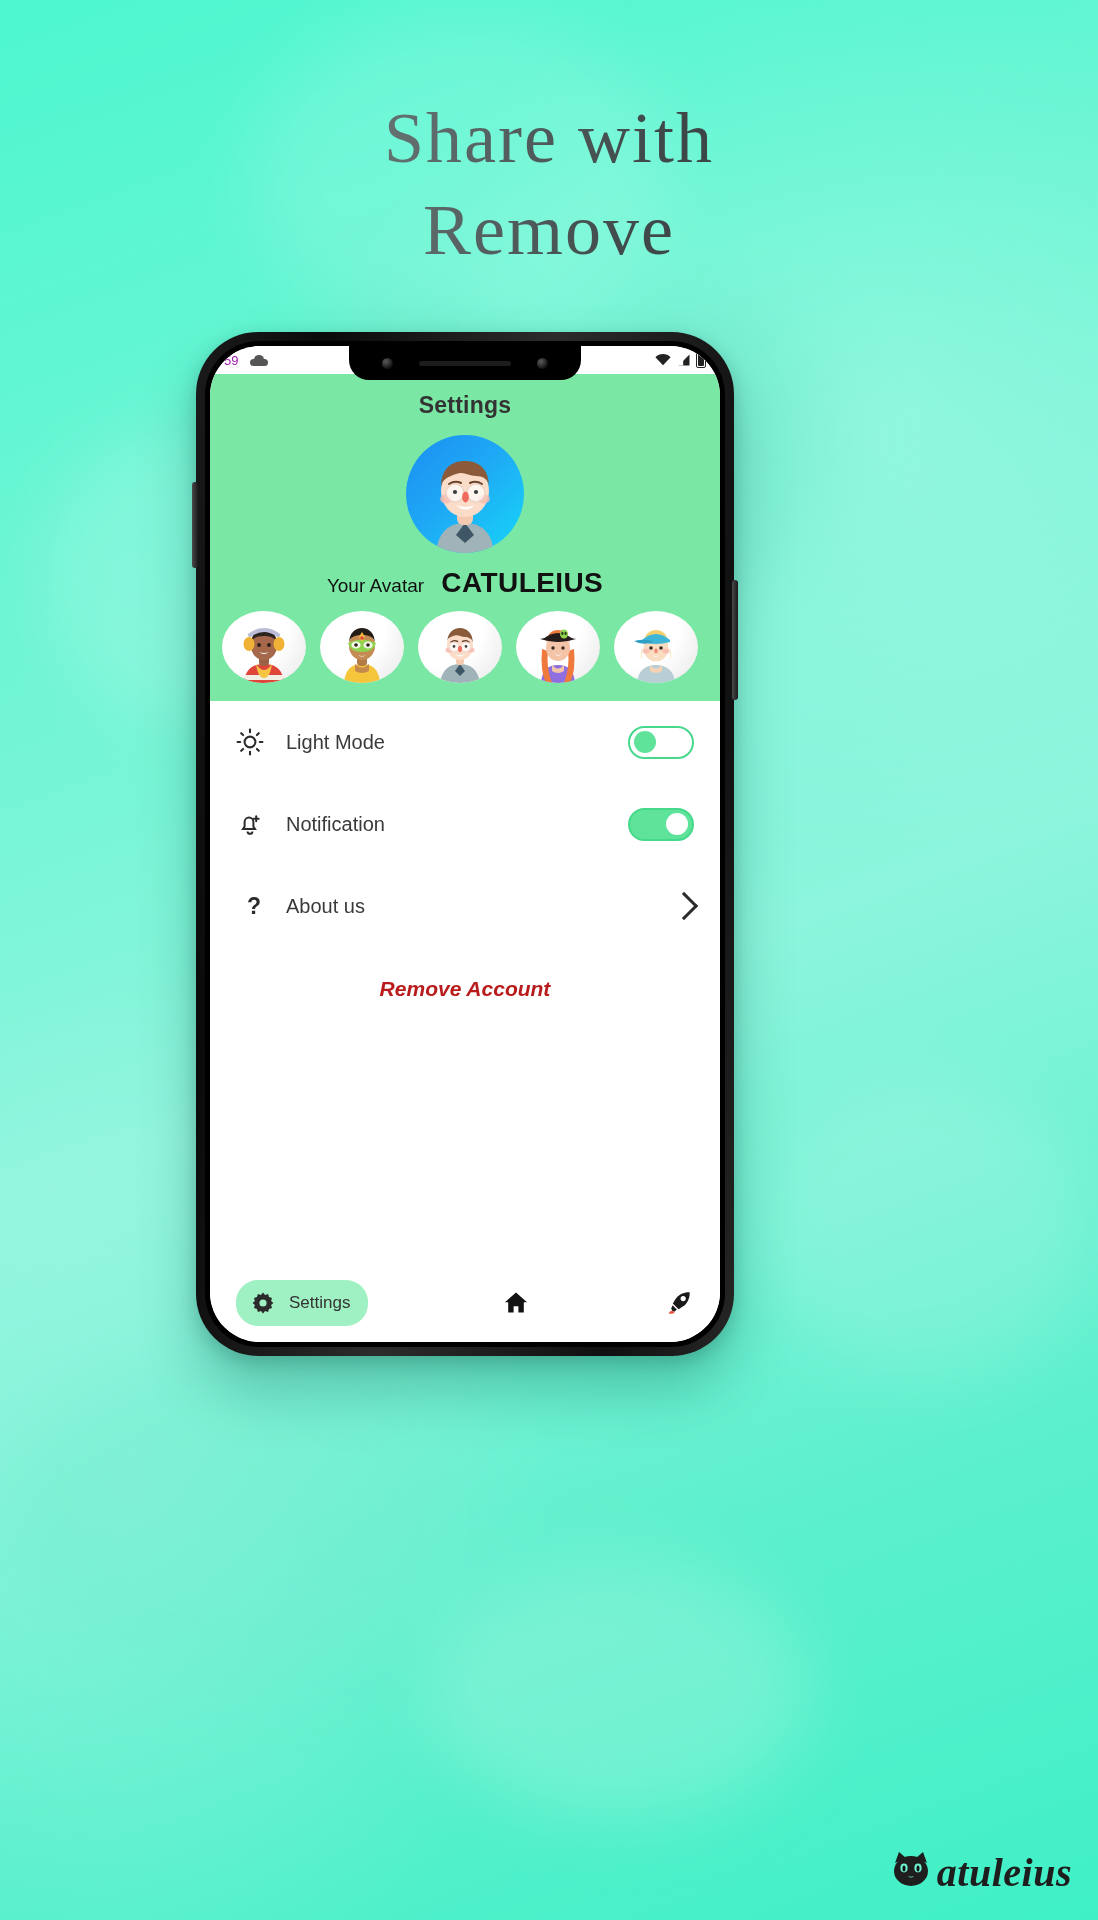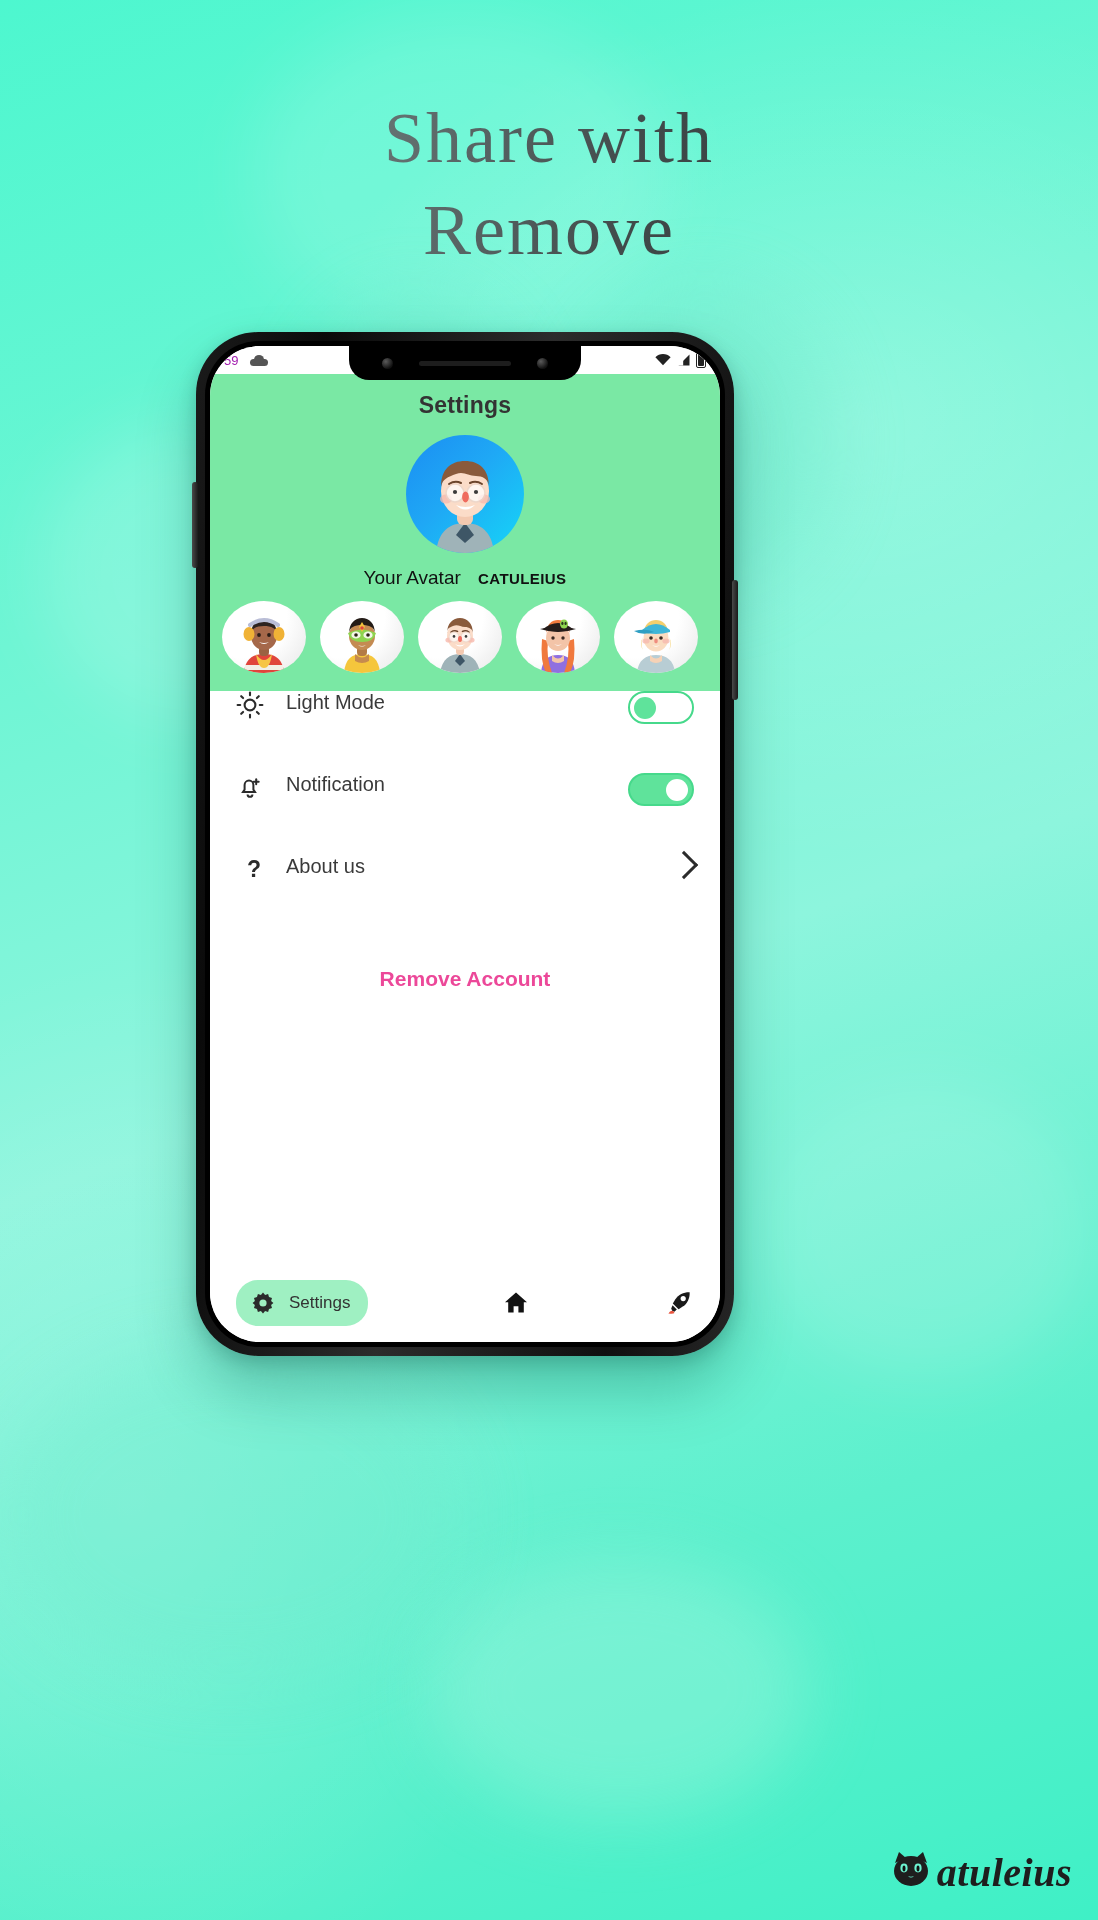--- a/index.html
+++ b/index.html
@@ -117,38 +117,38 @@
   }
   #avatar-big-wrap { display:flex; justify-content:center; margin-top:16px; }
   #avatar-big {
     width:118px; height:118px; border-radius:50%; overflow:hidden;
     background:linear-gradient(135deg,#1b8ef2 0%, #1fa8f5 45%, #16d6f7 100%);
     position:relative;
   }
   #avatar-label {
     text-align:center; margin-top:14px; font-size:19px; color:#111;
   }
-  #avatar-label .name { font-weight:bold; font-size:15px; letter-spacing:0.4px;margin-left:12px; }
+  #avatar-label .name { font-weight:bold; font-size:28px; letter-spacing:0.4px;margin-left:12px; }
 
   #avatar-row {
     display:flex; gap:14px; padding:12px 12px 18px 12px;
     overflow:hidden;
   }
   .av-chip {
     flex:0 0 auto; width:84px; height:72px; border-radius:50%;
     background:radial-gradient(circle at 28% 22%, #ffffff 50%, #e6e6e6 100%);
     display:flex; align-items:flex-end; justify-content:center;
     overflow:hidden; position:relative;
   }
   .av-chip svg { display:block; }
 
   
   #list { background:#fff; }
   .row {
-    display:flex; align-items:flex-start;
+    display:flex; align-items:center;
     height:82px; padding:0 26px;
   }
   .row .ico { width:42px; display:flex; align-items:center; justify-content:flex-start; }
   .row .lbl { font-size:20px; color:#3a3a3a; margin-left:8px; }
   .row .tail { margin-left:auto; display:flex; align-items:center; }
 
   .toggle {
     width:66px; height:33px; border-radius:18px; position:relative;
     border:2px solid #46d98b; background:#fff;
   }
@@ -156,22 +156,23 @@
     position:absolute; top:3.5px; left:4px; width:22px; height:22px;
     border-radius:50%; background:#5fe39b;
   }
   .toggle.on { background:#5fe39b; border-color:#46d98b; }
   .toggle.on .knob { left:auto; right:4px; background:#fff; }
 
   .chev { width:20px; height:20px; border-right:3.4px solid #2b2b2b; border-bottom:3.4px solid #2b2b2b;
           transform:rotate(-45deg); }
 
   #remove-account {
-    text-align:center; font-size:21px; font-weight:bold; color:#ec4899;
+    text-align:center; font-size:21px; font-weight:bold; color:#b91c1c;
     padding:30px 0 0 0;
+    font-style:italic;
   }
 
   
   #bottom-nav {
     position:absolute; left:0; right:0; bottom:0; height:78px;
     background:#fff; display:flex; align-items:center;
     padding:0 26px; gap:0;
   }
   #nav-settings {
     display:flex; align-items:center; gap:11px;

